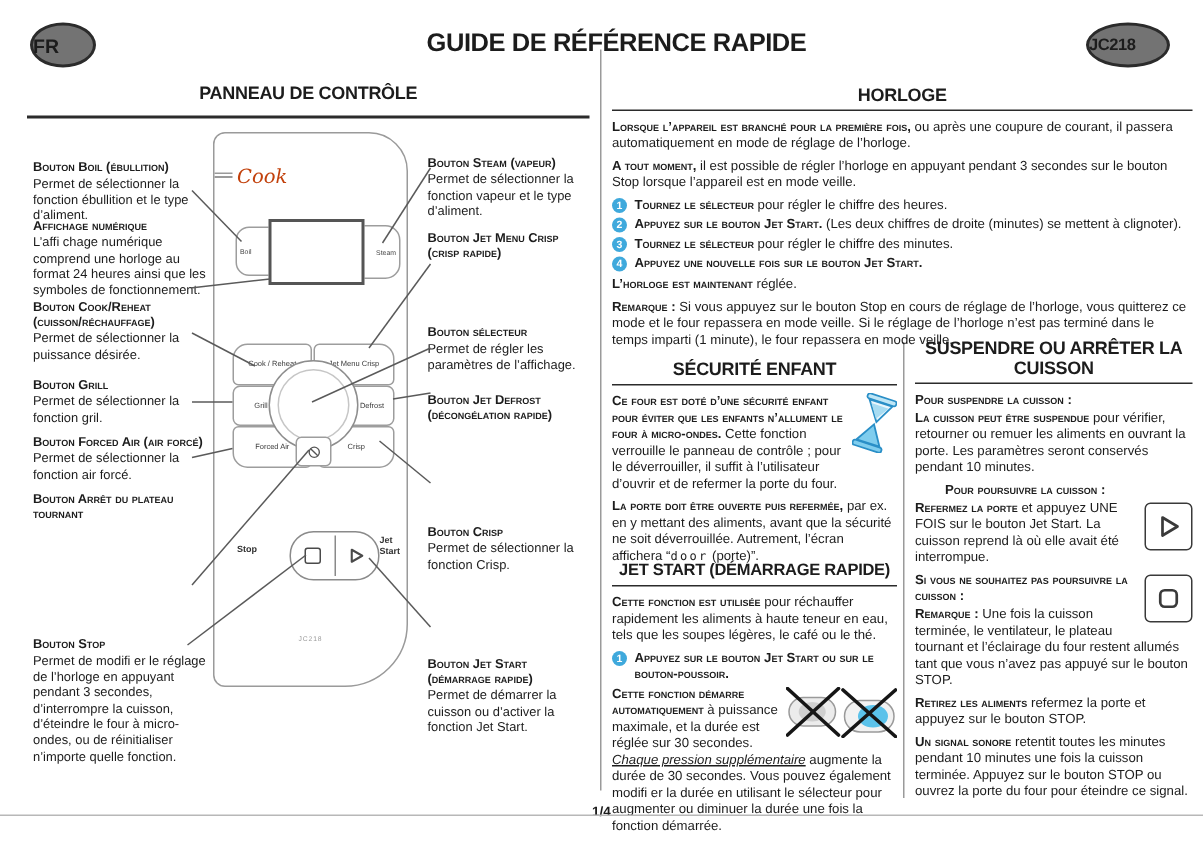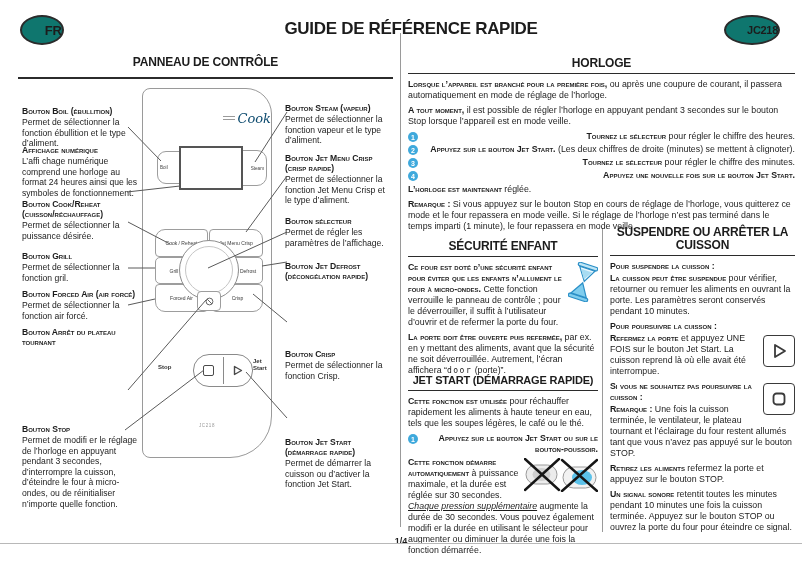--- a/index.html
+++ b/index.html
@@ -1,20 +1,20 @@
 <!DOCTYPE html>
 <html><head>
 <meta charset="utf-8">
 <style>
   html,body{margin:0;padding:0;background:#fff;}
   .page{position:relative;width:802px;height:567px;background:#fff;overflow:hidden;
         font-family:"Liberation Sans",sans-serif;color:#1c1c1c;}
   
   .badge{position:absolute;border:2px solid #2b2b2b;border-radius:50%;display:flex;
-         align-items:center;justify-content:flex-end;font-weight:bold;background:#0f766e;}
+         align-items:center;justify-content:flex-start;font-weight:bold;background:#737373;}
   .badge.fr{left:20px;top:15px;width:40px;height:26px;font-size:13px;}
   .badge.model{right:22px;top:15px;width:52px;height:26px;font-size:11px;letter-spacing:-0.3px;}
   .page-title{position:absolute;left:0;right:0;top:19px;text-align:center;font-size:17px;
               font-weight:bold;letter-spacing:-0.3px;margin-left:20px;}
   .vline{position:absolute;width:1px;background:#9a9a9a;}
   .hline{position:absolute;height:1.5px;background:#2b2b2b;}
   .footer-line{position:absolute;left:0;top:543px;width:802px;height:1px;background:#b8b8b8;}
   .pagenum{position:absolute;left:0;right:0;top:536px;text-align:center;font-weight:bold;font-size:9px;}
 
   .sec-title{font-weight:bold;font-size:12px;text-align:center;letter-spacing:-0.2px;line-height:13px;}
@@ -30,22 +30,22 @@
   .left-sec{position:absolute;left:18px;top:56px;width:375px;height:500px;}
   .left-sec .sec-title{width:100%;}
   .left-rule{position:absolute;left:0;top:21px;width:375px;}
   .lbl{position:absolute;font-size:8.6px;line-height:10.6px;}
   .lbl-h{font-variant:small-caps;font-weight:bold;line-height:10px;margin-bottom:1px;}
   .leaders{position:absolute;left:0;top:0;z-index:5;pointer-events:none;}
 
   
   .panel{position:absolute;left:124px;top:32px;width:128px;height:368px;background:#fff;
          border:1px solid #9a9a9a;border-radius:8px 26px 42px 8px;z-index:1;}
-  .logo{position:absolute;top:22px;left:0;width:100%;text-align:right;
-        font-family:"DejaVu Serif",serif;font-style:italic;font-size:13px;color:#0c4a6e;}
+  .logo{position:absolute;top:22px;left:0;width:100%;text-align:left;
+        font-family:"DejaVu Serif",serif;font-style:italic;font-size:13px;color:#c2410c;}
   .logo-pre{display:inline-block;width:12px;height:5px;margin:0 3px 2px 0;vertical-align:middle;
             background:repeating-linear-gradient(#9a9a9a 0 1px,transparent 1px 2.5px);}
   .tab{position:absolute;border:1px solid #9d9d9d;background:#fff;font-size:4.6px;color:#444;
        display:flex;align-items:center;}
   .tab-boil{left:14px;top:62px;width:23px;height:31px;border-radius:9px 0 0 9px;padding-left:2px;}
   .tab-steam{left:94px;top:61px;width:26px;height:34px;border-radius:0 10px 10px 0;justify-content:flex-end;padding-right:2px;}
   .display{position:absolute;left:36px;top:57px;width:60px;height:40px;border:2px solid #555;background:#fff;z-index:2;}
   .cluster{position:absolute;left:12px;top:140px;width:106px;height:81px;}
   .cbtn{position:absolute;border:1px solid #9d9d9d;border-radius:5px;background:#fff;color:#3b3b3b;
         font-size:5px;line-height:6px;display:flex;align-items:center;justify-content:center;text-align:center;}
@@ -70,21 +70,21 @@
                 color:#333;line-height:7px;}
   .model-print{position:absolute;left:0;right:0;top:334px;text-align:center;font-size:4.5px;
                color:#9a9a9a;letter-spacing:0.6px;}
 
   
   .sec{position:absolute;}
   .sec-clock{left:408px;top:57px;width:387px;}
   .sec-child{left:408px;top:240px;width:190px;}
   .sec-jet{left:408px;top:374px;width:190px;}
   .sec-pause{left:610px;top:226px;width:185px;}
-  .step{display:flex;gap:5px;margin:0 0 2px;text-align:right;}
+  .step{display:flex;gap:5px;margin:0 0 2px;}
   .step-n{flex:none;width:10px;height:10px;border-radius:50%;background:#3fa9dc;color:#fff;
           font-size:7px;font-weight:bold;display:flex;align-items:center;justify-content:center;margin-top:1px;}
   .step-t{flex:1;}
   .hourglass{float:right;margin:0 0 2px 5px;}
   .nobtns{float:right;margin:1px 0 2px 4px;}
   .icon-sq{float:right;clear:right;width:30px;height:30px;border:1.5px solid #3a3a3a;border-radius:4px;
            background:#fff;display:flex;align-items:center;justify-content:center;margin:2px 0 4px 6px;}
 </style>
 </head>
 <body>
@@ -151,21 +151,20 @@
       <div class="lbl-h">Bouton Stop</div>
       <div><span class="b">Permet</span><span> de modifi er le réglage de l’horloge en appuyant pendant 3 secondes, d’interrompre la cuisson, d’éteindre le four à micro-ondes, ou de réinitialiser n’importe quelle fonction.</span></div>
     </div>
 
     <div class="lbl" style="left:267px;top:47px;width:108px;">
       <div class="lbl-h">Bouton Steam (vapeur)</div>
       <div>Permet de sélectionner la fonction vapeur et le type d’aliment.</div>
     </div>
     <div class="lbl" style="left:267px;top:97px;width:108px;">
       <div class="lbl-h">Bouton Jet Menu Crisp (crisp rapide)</div>
-      <div>Permet de sélectionner la fonction Jet Menu Crisp et le type d’aliment.</div>
     </div>
     <div class="lbl" style="left:267px;top:160px;width:108px;">
       <div class="lbl-h">Bouton sélecteur</div>
       <div>Permet de régler les paramètres de l’affichage.</div>
     </div>
     <div class="lbl" style="left:267px;top:205px;width:108px;">
       <div class="lbl-h">Bouton Jet Defrost (décongélation rapide)</div>
     </div>
     <div class="lbl" style="left:267px;top:293px;width:108px;">
       <div class="lbl-h">Bouton Crisp</div>
@@ -301,21 +300,21 @@
       </span>
       <span class="lead">Cette fonction démarre automatiquement</span><span> à puissance maximale, et la durée est réglée sur 30 secondes. </span><span class="u-it">Chaque pression supplémentaire</span><span> augmente la durée de 30 secondes. Vous pouvez également modifi er la durée en utilisant le sélecteur pour augmenter ou diminuer la durée une fois la fonction démarrée.</span>
     </p>
   </div>
 
   <div class="sec sec-pause txt">
     <div class="sec-title">SUSPENDRE OU ARRÊTER LA CUISSON</div>
     <hr class="rule">
     <p style="margin-bottom:1px;"><span class="lead">Pour suspendre la cuisson :</span></p>
     <p><span class="lead">La cuisson peut être suspendue</span><span> pour vérifier, retourner ou remuer les aliments en ouvrant la porte. Les paramètres seront conservés pendant 10 minutes.</span></p>
-    <p style="margin-bottom:1px;"><span class="lead">Pour poursuivre la cuisson :</span></p>
+    <p style="margin-bottom:1px;margin-left:20px;"><span class="lead">Pour poursuivre la cuisson :</span></p>
     <p>
       <span class="icon-sq">
         <svg width="18" height="18" viewBox="0 0 18 18">
             <polygon points="5,3 15,9 5,15" fill="#fff" stroke="#3a3a3a" stroke-width="1.8" stroke-linejoin="round"></polygon>
           </svg>
       </span>
       <span class="lead">Refermez la porte</span><span> et appuyez UNE FOIS sur le bouton Jet Start. La cuisson reprend là où elle avait été interrompue.</span>
     </p>
     <p style="margin-bottom:1px;">
       <span class="icon-sq">

